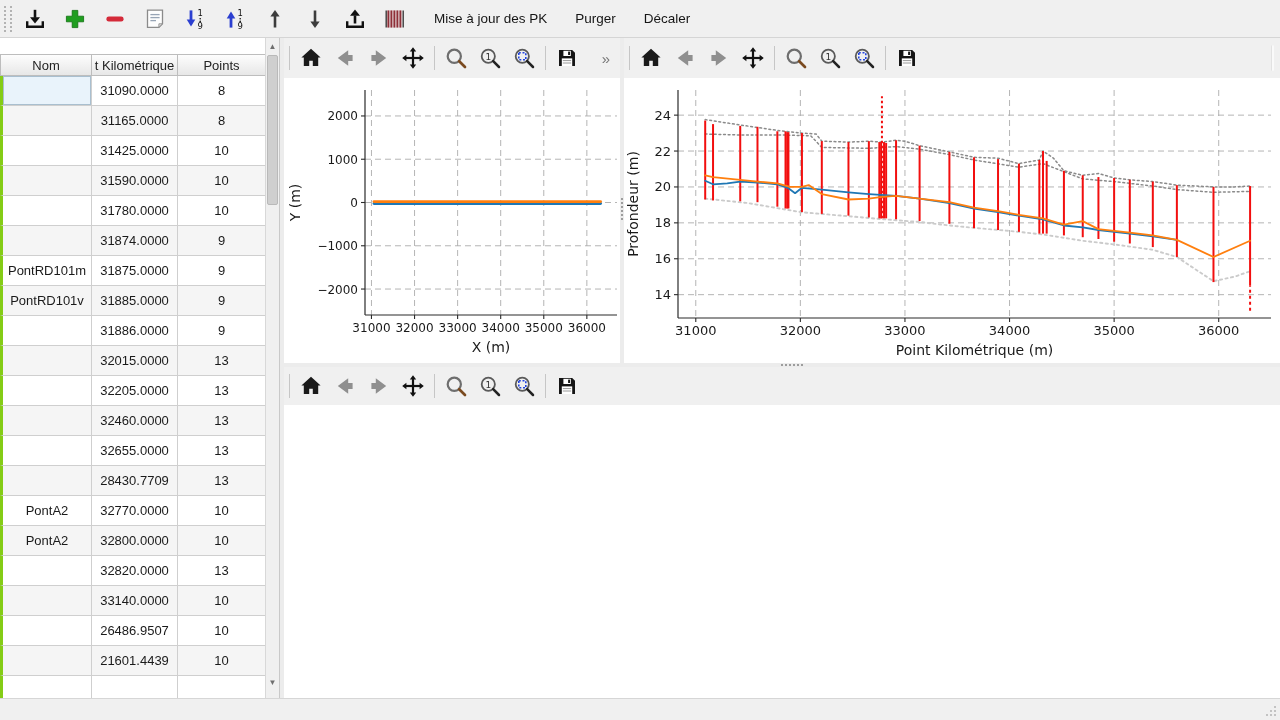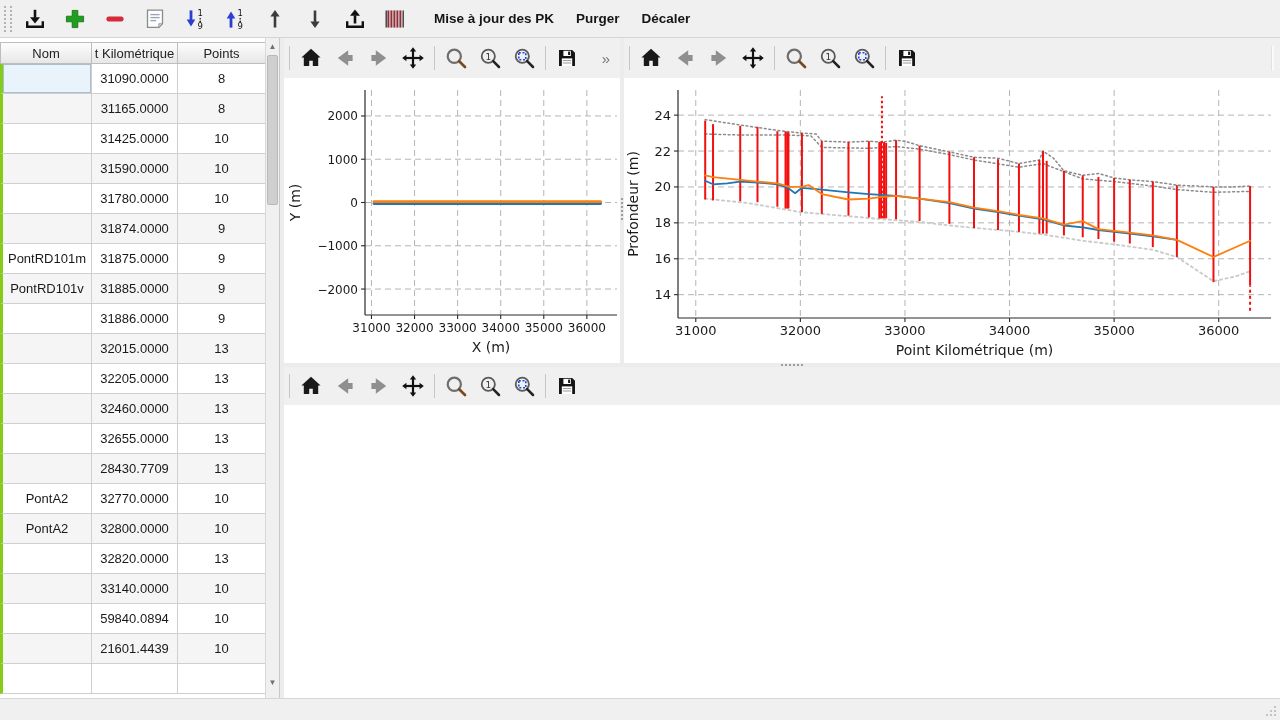--- a/index.html
+++ b/index.html
@@ -15,21 +15,21 @@
             border-radius:3px; cursor:default; }
   .tb-btn svg { width:24px; height:24px; display:block; }
   .tb-text-btn { height:30px; display:flex; align-items:center; padding:0 10px;
                  font-size:13.5px; color:#151515; border-radius:3px; }
 
   
   .content { display:flex; height:660px; }
 
   
   .table-panel { width:280px; background:#fff; border-right:1px solid #c9c9c9; position:relative; overflow:hidden; }
-  .tbl { position:absolute; left:0; top:4px; width:266px; }
+  .tbl { position:absolute; left:0; top:16px; width:266px; }
   .tbl-header { display:flex; height:22px; }
   .tbl-header .hcell { background:linear-gradient(#fdfdfd,#e7e7e7); border:1px solid #bdbdbd;
                        border-left:none; display:flex; align-items:center; justify-content:center;
                        overflow:hidden; white-space:nowrap; font-size:13px; color:#222; }
   .tbl-header .hcell:first-child { border-left:1px solid #bdbdbd; }
   .tbl-row { display:flex; height:30px; }
   .tcell { border-right:1px solid #cfcfcf; border-bottom:1px solid #cfcfcf;
            display:flex; align-items:center; justify-content:center; overflow:hidden;
            white-space:nowrap; background:#fff; }
   .tbl-row:nth-child(odd) .tcell { background:#f5f5f5; }
@@ -180,21 +180,21 @@
               <line x1="17.4" y1="3.4" x2="17.4" y2="20.6"></line>
             </g>
             <g stroke="#3a3a3a" stroke-width="1.4">
               <line x1="3.2" y1="3.4" x2="3.2" y2="20.6"></line>
               <line x1="20.2" y1="3.4" x2="20.2" y2="20.6"></line>
             </g>
           </svg>
         </span>
       </div>
     </div>
-  <div id="main-toolbar-texts" style="display:flex;gap:2px;margin-left:8px;font-weight:bold;">
+  <div id="main-toolbar-texts" style="display:flex;gap:8px;margin-left:8px;">
       <div class="tb-text-btn">Mise à jour des PK</div>
       <div class="tb-text-btn">Purger</div>
       <div class="tb-text-btn">Décaler</div>
     </div>
 </div>
 
 <div class="content">
 
   <div class="table-panel">
     <div class="tbl" id="tbl">
@@ -288,21 +288,21 @@
           <div class="tcell col1">32820.0000</div>
           <div class="tcell col2">13</div>
         </div>
         <div class="tbl-row">
           <div class="tcell col0"></div>
           <div class="tcell col1">33140.0000</div>
           <div class="tcell col2">10</div>
         </div>
         <div class="tbl-row">
           <div class="tcell col0"></div>
-          <div class="tcell col1">59840.0894</div>
+          <div class="tcell col1">26486.9507</div>
           <div class="tcell col2">10</div>
         </div>
         <div class="tbl-row">
           <div class="tcell col0"></div>
           <div class="tcell col1">21601.4439</div>
           <div class="tcell col2">10</div>
         </div>
         <div class="tbl-row">
           <div class="tcell col0"></div>
           <div class="tcell col1"></div>

